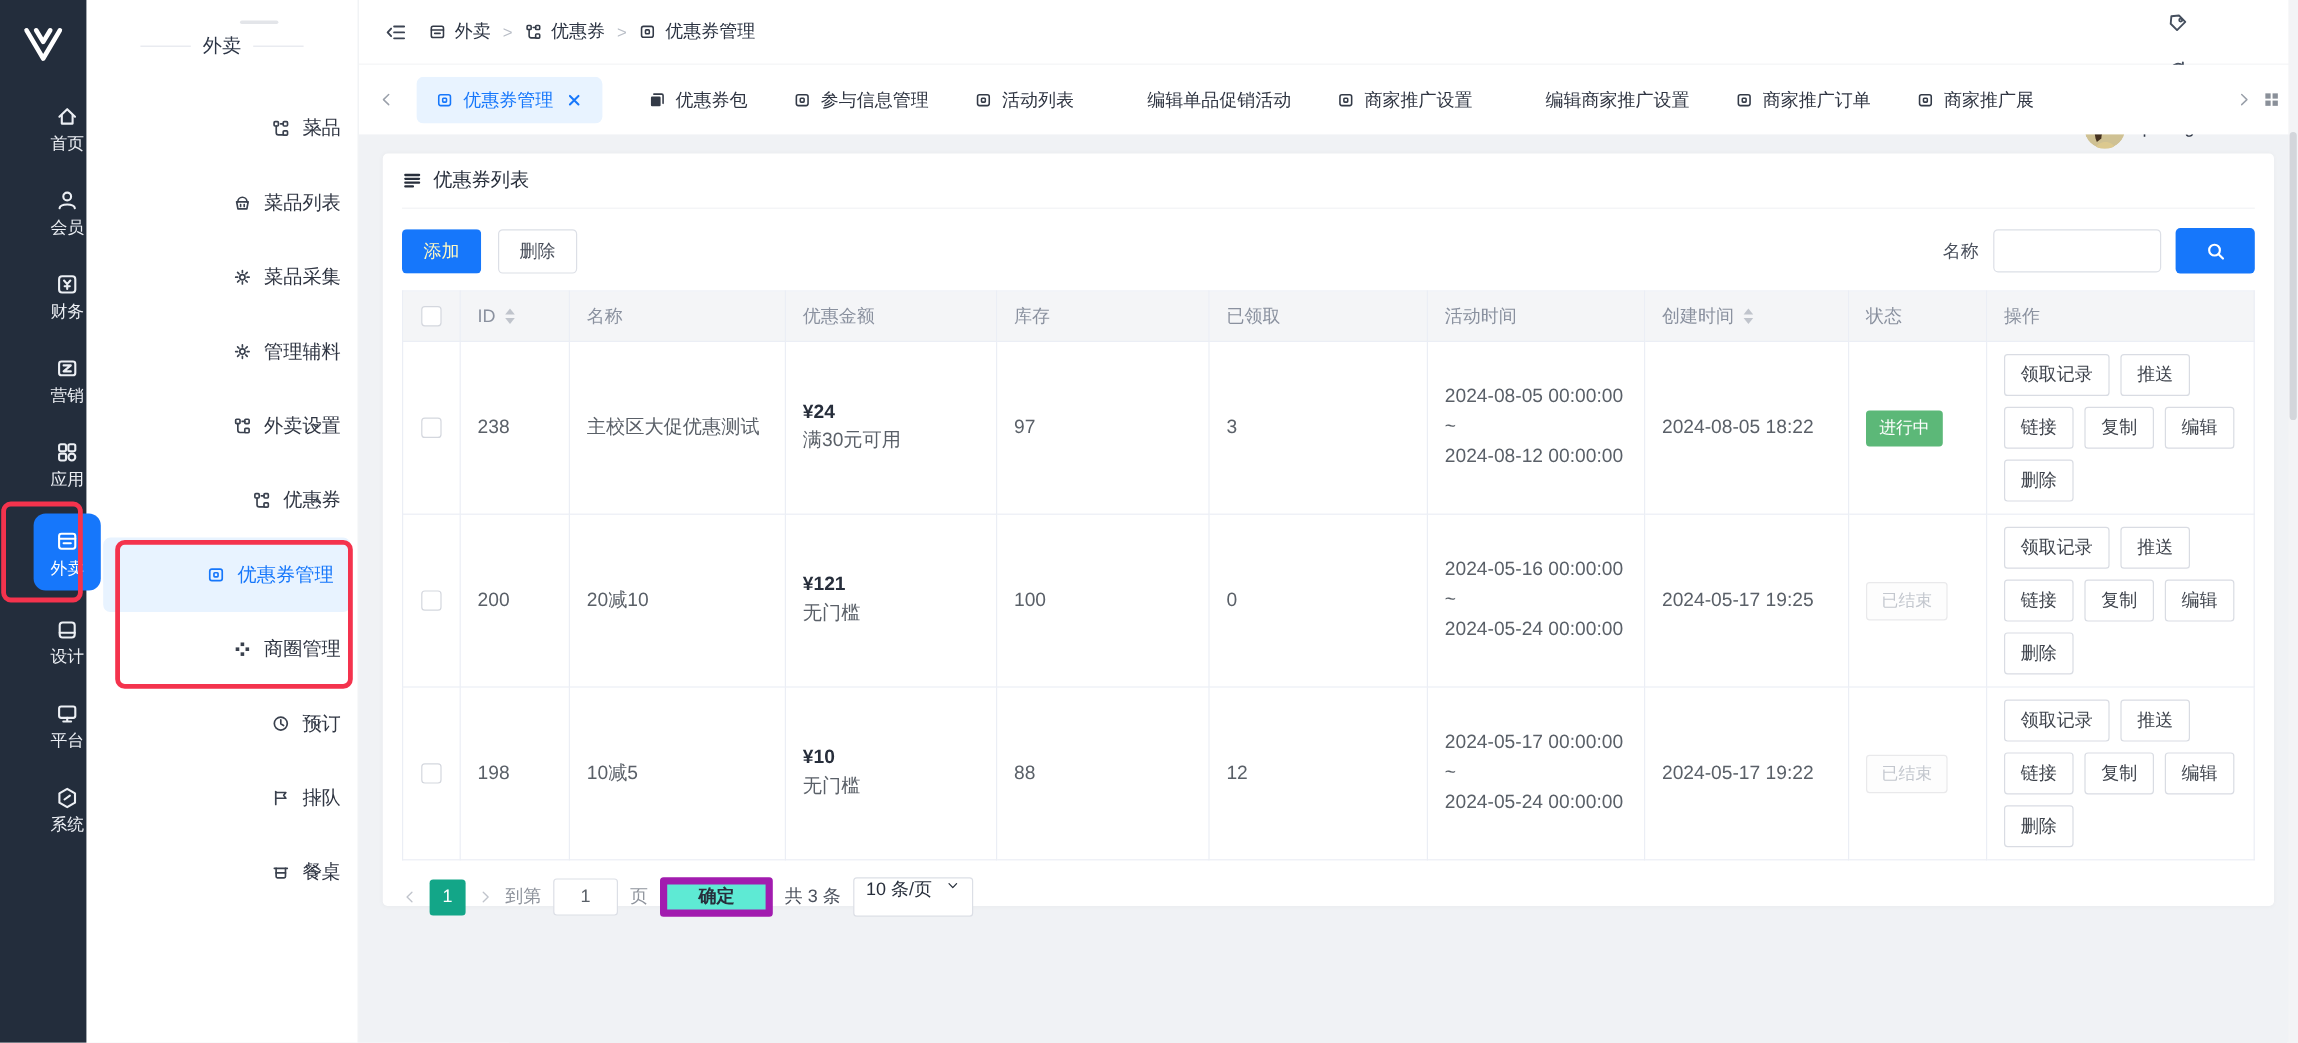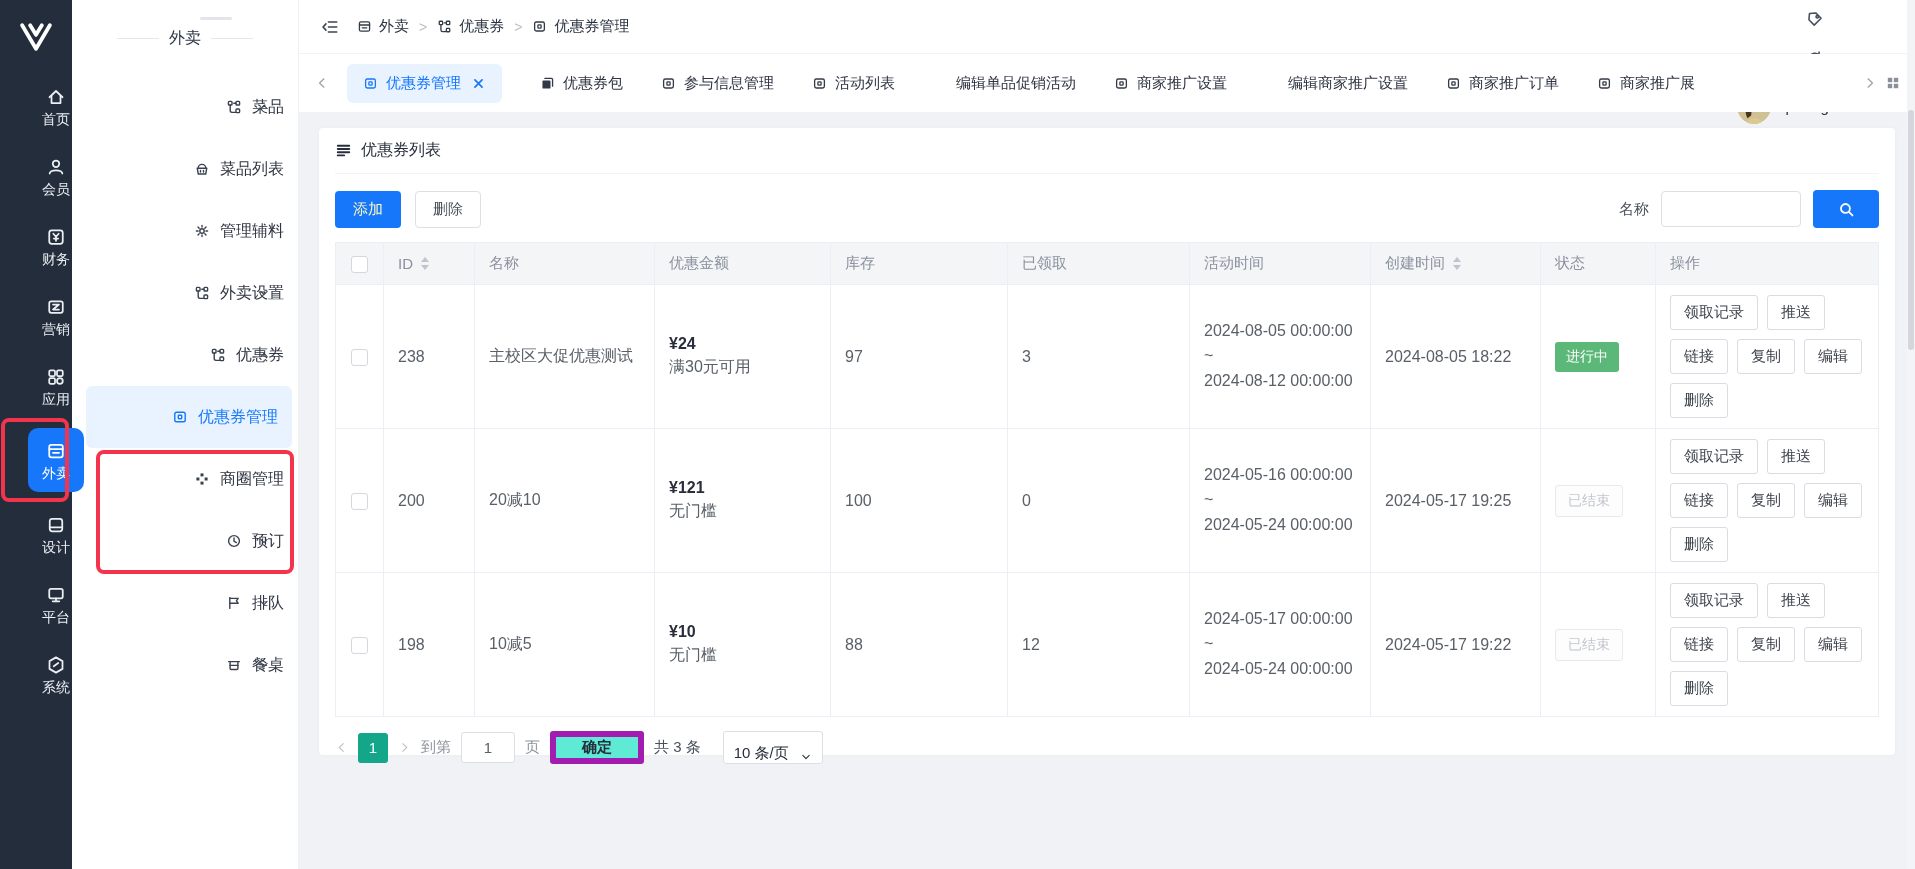--- a/index.html
+++ b/index.html
@@ -93,21 +93,21 @@
   .actions { display:flex; flex-wrap:wrap; gap:9px 9px; max-width:205px; }
   .act-btn { background:#fff; border:1px solid #d9dce3; border-radius:3px; color:#3f444d; font-size:15px; padding:7px 13px; cursor:pointer; white-space:nowrap; }
 
   
   .pager { display:flex; align-items:center; margin-top:14px; gap:10px; font-size:15px; color:#8f949d; }
   .pg-arrow { width:13px; height:13px; color:#c0c4cc; cursor:pointer; }
   .pg-page { width:30px; height:30px; background:#13a688; color:#fff; border-radius:3px; display:flex; align-items:center; justify-content:center; font-size:15px; cursor:pointer; }
   .pg-input { width:54px; height:31px; border:1px solid #dcdfe6; border-radius:3px; text-align:center; font-size:15px; color:#5a6068; outline:none; }
   .pg-confirm { height:33px; padding:0 26px; background:#5eead4; border:6px solid #a21caf; border-radius:3px; font-size:15px; font-weight:bold; color:#272e3b; cursor:pointer; }
   .pg-total { color:#4a505c; }
-  .pg-select { height:33px; min-width:100px; border:1px solid #dcdfe6; border-radius:3px; background:#fff; display:flex; align-items:flex-end; justify-content:space-between; padding:0 10px; color:#272e3b; cursor:pointer; gap:8px;margin-left:12px; }
+  .pg-select { height:33px; min-width:100px; border:1px solid #dcdfe6; border-radius:3px; background:#fff; display:flex; align-items:flex-start; justify-content:space-between; padding:0 10px; color:#272e3b; cursor:pointer; gap:8px; }
   .pg-select .ic { width:12px; height:12px; color:#272e3b; }
 
   
   .anno { position:absolute; border:4px solid #f4334d; border-radius:8px; z-index:60; pointer-events:none; }
   .anno-rail { left:1px; top:418px; width:68px; height:84px; }
   .anno-menu { left:96px; top:450px; width:198px; height:124px; }
   .vscroll { position:absolute; right:0; top:0; width:8px; height:100%; background:#f3f4f6; z-index:70; }
   .vscroll-thumb { position:absolute; top:110px; right:1px; width:6px; height:240px; background:#d3d6db; border-radius:3px; }
 </style>
 </head>
@@ -235,20 +235,29 @@
     </div>
     <div class="sm-item child">
       <span class="ic">
           <svg viewBox="0 0 16 16" fill="none" stroke="currentColor" stroke-width="1.4" stroke-linecap="round" stroke-linejoin="round">
             <path d="M4.2 7.2 a3.8 3.8 0 0 1 7.6 0"></path>
             <path d="M3.2 7.2 H12.8 L11.7 13 H4.3 Z"></path>
             <path d="M6.5 9.4 V11 M9.5 9.4 V11"></path>
           </svg>
         </span>
       <span>菜品列表</span>
+    </div>
+    <div class="sm-item child">
+      <span class="ic">
+          <svg viewBox="0 0 16 16" fill="none" stroke="currentColor" stroke-width="1.4" stroke-linecap="round" stroke-linejoin="round">
+            <circle cx="8" cy="8" r="2.2"></circle>
+            <path d="M8 2.4 V4.1 M8 11.9 V13.6 M2.4 8 H4.1 M11.9 8 H13.6 M4 4 L5.2 5.2 M10.8 10.8 L12 12 M12 4 L10.8 5.2 M5.2 10.8 L4 12"></path>
+          </svg>
+        </span>
+      <span>菜品采集</span>
     </div>
     <div class="sm-item child">
       <span class="ic">
           <svg viewBox="0 0 16 16" fill="none" stroke="currentColor" stroke-width="1.4" stroke-linecap="round" stroke-linejoin="round">
             <circle cx="8" cy="8" r="2.2"></circle>
             <path d="M8 2.4 V4.1 M8 11.9 V13.6 M2.4 8 H4.1 M11.9 8 H13.6 M4 4 L5.2 5.2 M10.8 10.8 L12 12 M12 4 L10.8 5.2 M5.2 10.8 L4 12"></path>
           </svg>
         </span>
       <span>管理辅料</span>
     </div>

